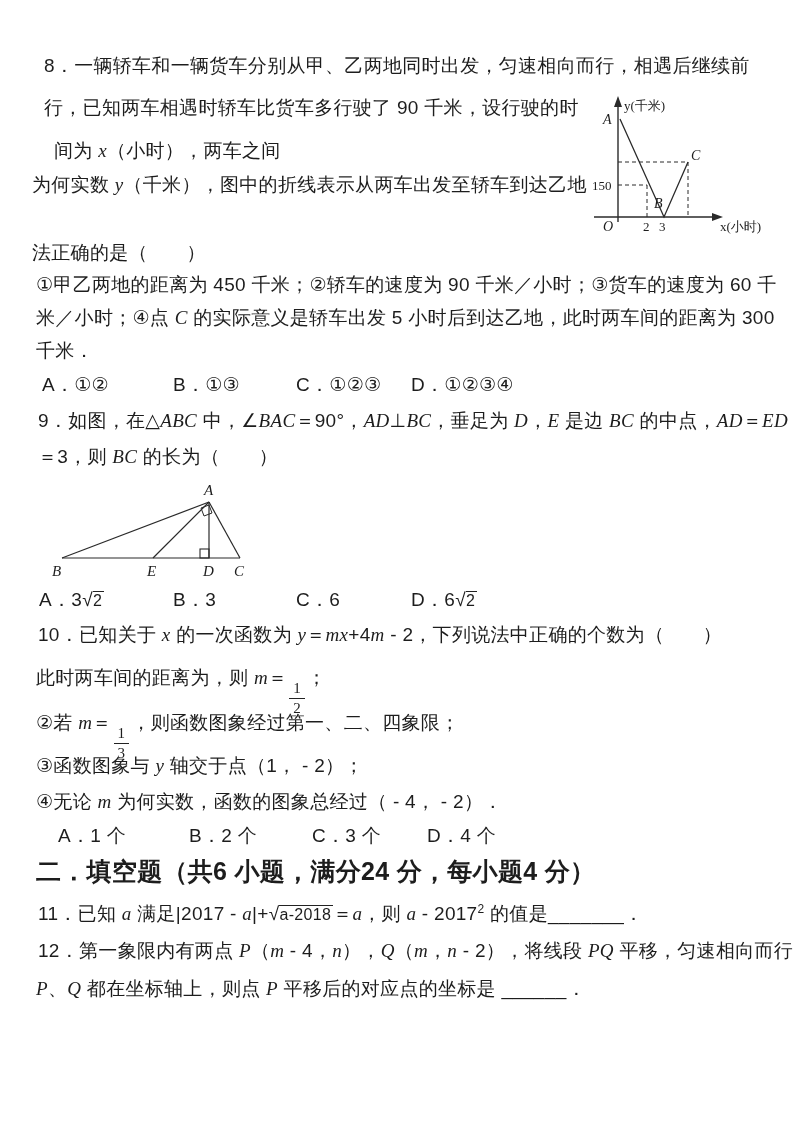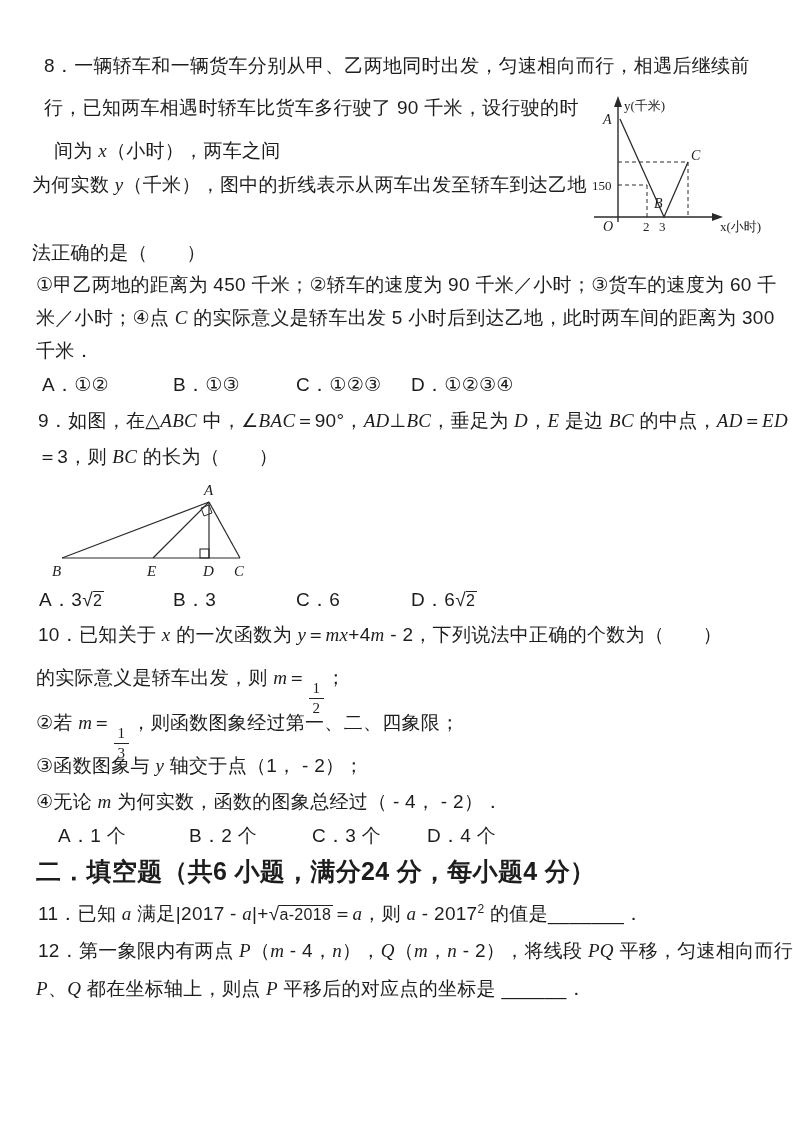--- a/index.html
+++ b/index.html
@@ -98,21 +98,21 @@
   </svg>
 
   <div class="optrow" style="top:587px;left:0;">
     <span class="opt" style="left:39px;"><span>A．3</span><span class="sqrt"><span class="rad">√</span><span class="radbody">2</span></span></span>
     <span class="opt" style="left:173px;"><span>B．3</span></span>
     <span class="opt" style="left:296px;"><span>C．6</span></span>
     <span class="opt" style="left:411px;"><span>D．6</span><span class="sqrt"><span class="rad">√</span><span class="radbody">2</span></span></span>
   </div>
 
   <div class="line" style="top:621px;left:38px;"><span>10．已知关于 </span><span class="seg-i">x</span><span> 的一次函数为 </span><span class="seg-i">y</span><span>＝</span><span class="seg-i">mx</span><span>+4</span><span class="seg-i">m</span><span> - 2，下列说法中正确的个数为（　　）</span></div>
-  <div class="line" style="top:664px;left:36px;"><span>的实际意义是轿车出发，则 </span><span class="seg-i">m</span><span>＝</span><span class="frac">
+  <div class="line" style="top:664px;left:36px;"><span>此时两车间的距离为，则 </span><span class="seg-i">m</span><span>＝</span><span class="frac">
         <span class="fn">1</span>
         <span class="fd">2</span>
       </span><span>；</span></div>
   <div class="line" style="top:709px;left:36px;"><span>②若 </span><span class="seg-i">m</span><span>＝</span><span class="frac">
         <span class="fn">1</span>
         <span class="fd">3</span>
       </span><span>，则函数图象经过第一、二、四象限；</span></div>
   <div class="line" style="top:752px;left:36px;"><span>③函数图象与 </span><span class="seg-i">y</span><span> 轴交于点（1， - 2）；</span></div>
   <div class="line" style="top:788px;left:36px;"><span>④无论 </span><span class="seg-i">m</span><span> 为何实数，函数的图象总经过（ - 4， - 2）．</span></div>
 

